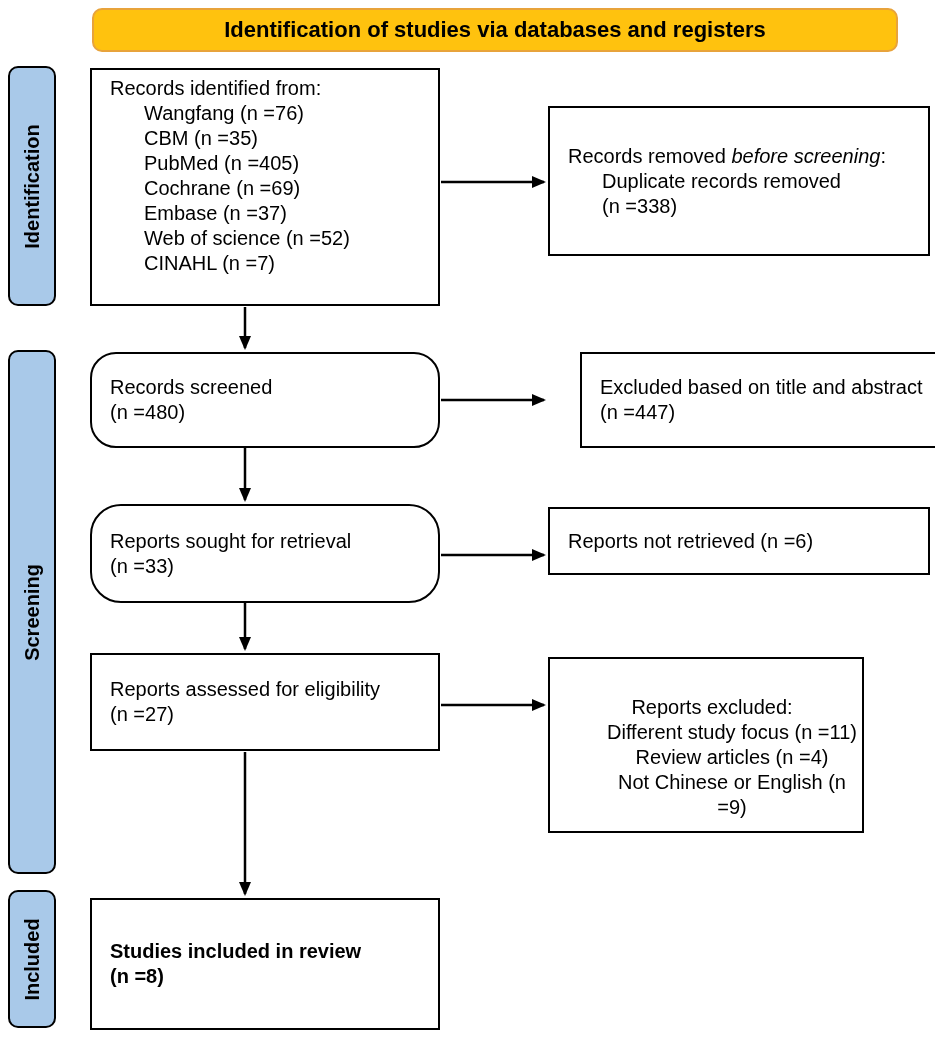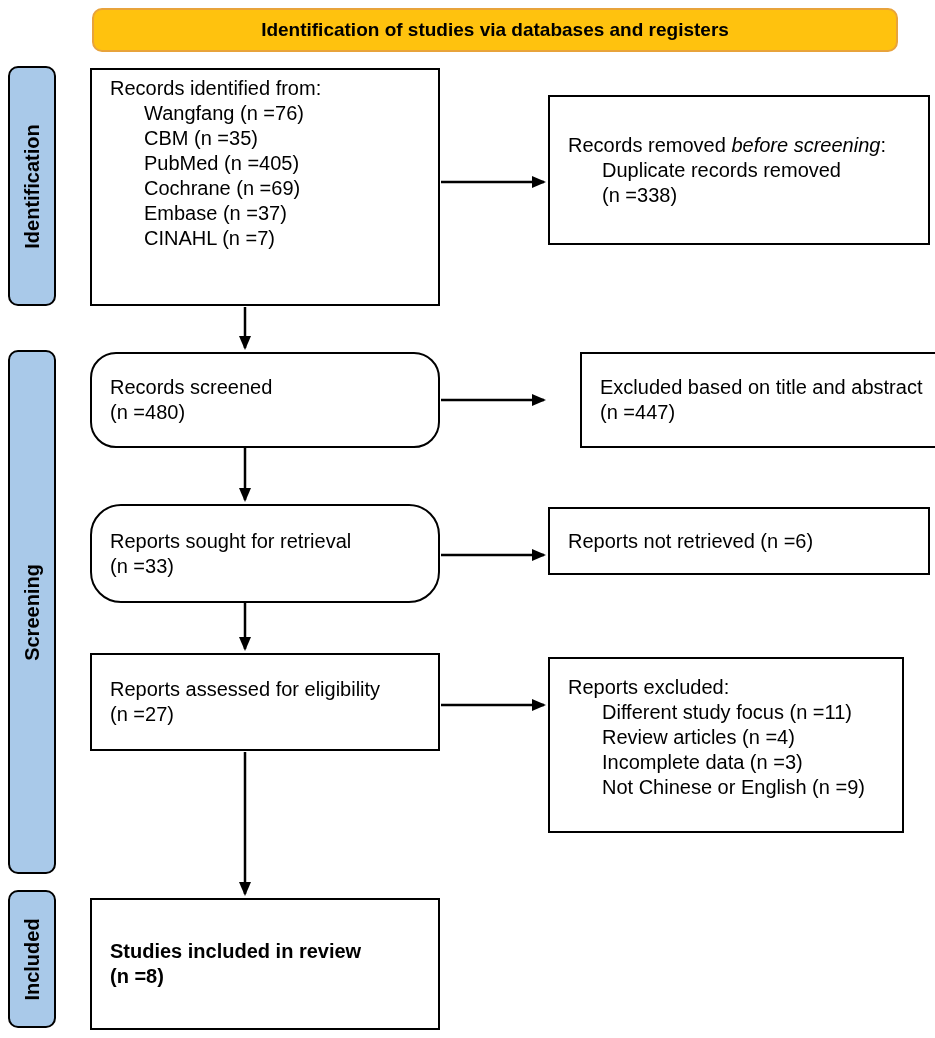--- a/index.html
+++ b/index.html
@@ -13,21 +13,21 @@
     overflow: hidden;
   }
   .banner {
     position: absolute;
     left: 92px; top: 8px; width: 806px; height: 44px;
     box-sizing: border-box;
     background: var(--banner-fill, #FFC20E);
     border: 2.5px solid var(--banner-border, #E8A33B);
     border-radius: 10px;
     display: flex; align-items: center; justify-content: center;
-    font-weight: bold; font-size: 19px;
+    font-weight: bold; font-size: 22px;
   }
   .stage {
     position: absolute;
     left: 8px; width: 48px;
     box-sizing: border-box;
     background: var(--stage-fill, #A9C9E9);
     border: 2.5px solid #000;
     border-radius: 10px;
     display: flex; align-items: center; justify-content: center;
   }
@@ -53,24 +53,24 @@
   .pad-l { padding-left: 18px; padding-right: 6px; }
   .indent { padding-left: 52px; }
   .toplist { padding-top: 6px; }
 
   #box-records-identified { left: 90px;  top: 68px;  width: 350px; height: 238px; }
   #box-records-screened   { left: 90px;  top: 352px; width: 350px; height: 96px; border-radius: 26px; }
   #box-reports-sought     { left: 90px;  top: 504px; width: 350px; height: 99px; border-radius: 31px; }
   #box-reports-assessed   { left: 90px;  top: 653px; width: 350px; height: 98px; }
   #box-studies-included   { left: 90px;  top: 898px; width: 350px; height: 132px; font-weight: bold; }
 
-  #box-records-removed    { left: 548px; top: 95px; width: 382px; height: 150px; }
+  #box-records-removed    { left: 548px; top: 106px; width: 382px; height: 150px; }
   #box-excluded-title     { left: 580px; top: 352px; width: 382px; height: 96px; }
   #box-not-retrieved      { left: 548px; top: 507px; width: 382px; height: 68px; }
-  #box-reports-excluded   { left: 548px; top: 657px; width: 356px; height: 176px; padding-top: 16px; }
+  #box-reports-excluded   { left: 548px; top: 657px; width: 316px; height: 176px; padding-top: 36px; text-align: center; }
 
   .arrows {
     position: absolute;
     left: 0; top: 0;
     pointer-events: none;
   }
   .it { font-style: italic; }
 </style>
 </head>
 <body>
@@ -91,20 +91,21 @@
     <span class="stage-text">Included</span>
   </div>
 
   <div class="box toplist" id="box-records-identified">
     <div class="pad-l">Records identified from:</div>
     <div class="indent">Wangfang (n =76)</div>
     <div class="indent">CBM (n =35)</div>
     <div class="indent">PubMed (n =405)</div>
     <div class="indent">Cochrane (n =69)</div>
     <div class="indent">Embase (n =37)</div>
+    <div class="indent">Web of science (n =52)</div>
     <div class="indent">CINAHL (n =7)</div>
   </div>
 
   <div class="box center" id="box-records-removed">
     <div class="pad-l">
       <span>Records removed </span><span class="it">before screening</span><span>:</span>
     </div>
     <div class="indent">Duplicate records removed</div>
     <div class="indent">(n =338)</div>
   </div>
@@ -130,21 +131,20 @@
 
   <div class="box center" id="box-reports-assessed">
     <div class="pad-l">Reports assessed for eligibility</div>
     <div class="pad-l">(n =27)</div>
   </div>
 
   <div class="box" id="box-reports-excluded">
     <div class="pad-l">Reports excluded:</div>
     <div class="indent">Different study focus (n =11)</div>
     <div class="indent">Review articles (n =4)</div>
-    <div class="indent">Incomplete data (n =3)</div>
     <div class="indent">Not Chinese or English (n =9)</div>
   </div>
 
   <div class="box center" id="box-studies-included">
     <div class="pad-l">Studies included in review</div>
     <div class="pad-l">(n =8)</div>
   </div>
 
   <svg class="arrows" width="935" height="1038" viewBox="0 0 935 1038">
     <defs>

